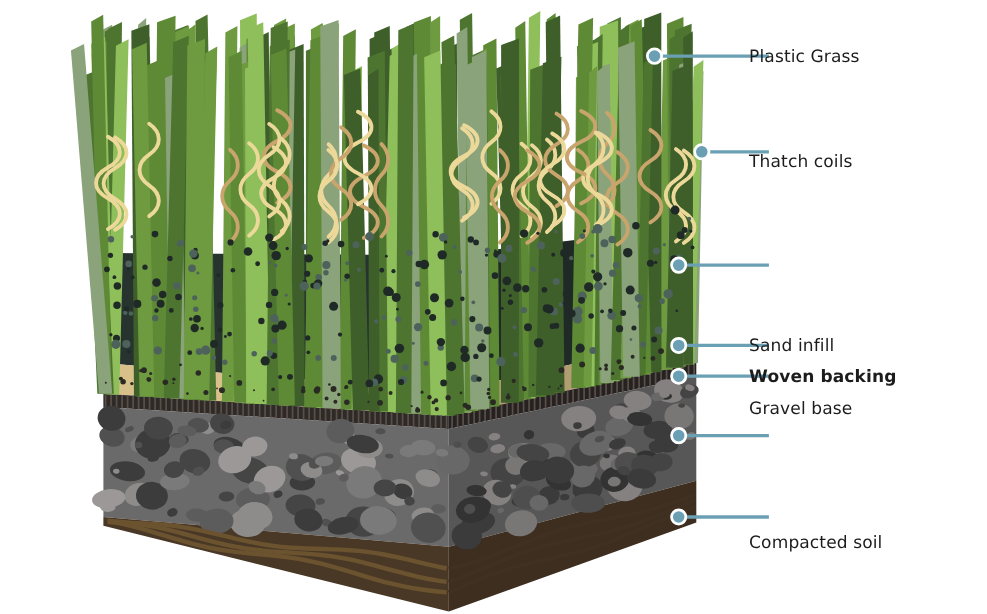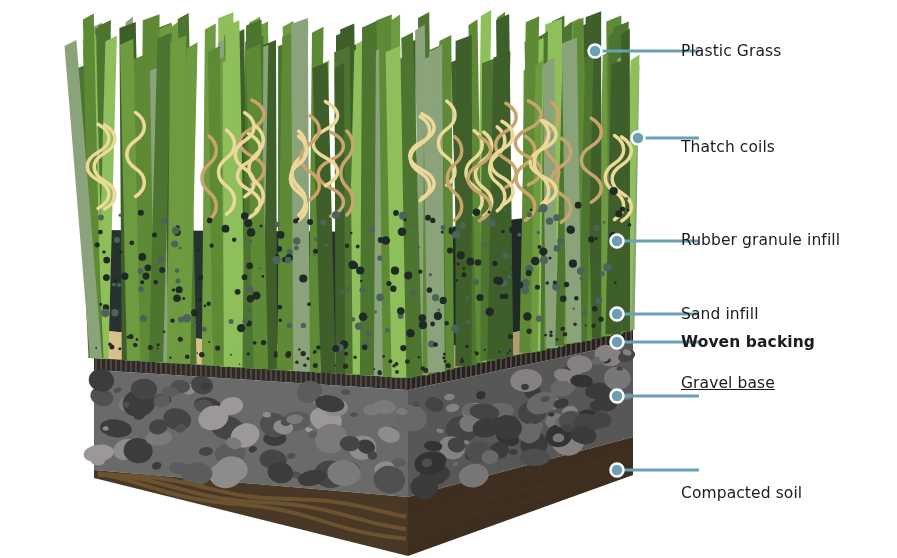--- a/index.html
+++ b/index.html
@@ -869,18 +869,17 @@
         <circle cx="589" cy="342" r="6.5" fill="#6a9fb4" stroke="#ffffff" stroke-width="2.5"></circle>
         <line x1="589" y1="396" x2="671" y2="396" stroke="#6a9fb4" stroke-width="3"></line>
         <circle cx="589" cy="396" r="6.5" fill="#6a9fb4" stroke="#ffffff" stroke-width="2.5"></circle>
         <line x1="589" y1="470" x2="671" y2="470" stroke="#6a9fb4" stroke-width="3"></line>
         <circle cx="589" cy="470" r="6.5" fill="#6a9fb4" stroke="#ffffff" stroke-width="2.5"></circle>
       </g>
   </svg>
 
   <div class="label" style="top:44px;">Plastic Grass</div>
   <div class="label" style="top:116px;margin-top:24px;">Thatch coils</div>
-  <div class="label" style="top:233px;">Rubber granule infill</div>
   <div class="label" style="top:307px;">Sand infill</div>
   <div class="label" style="top:335px;font-weight:bold;">Woven backing</div>
-  <div class="label" style="top:376px;text-decoration:underline;">Gravel base</div>
+  <div class="label" style="top:364px;">Gravel base</div>
   <div class="label" style="top:486px;">Compacted soil</div>
 </div>
 
 </body></html>

